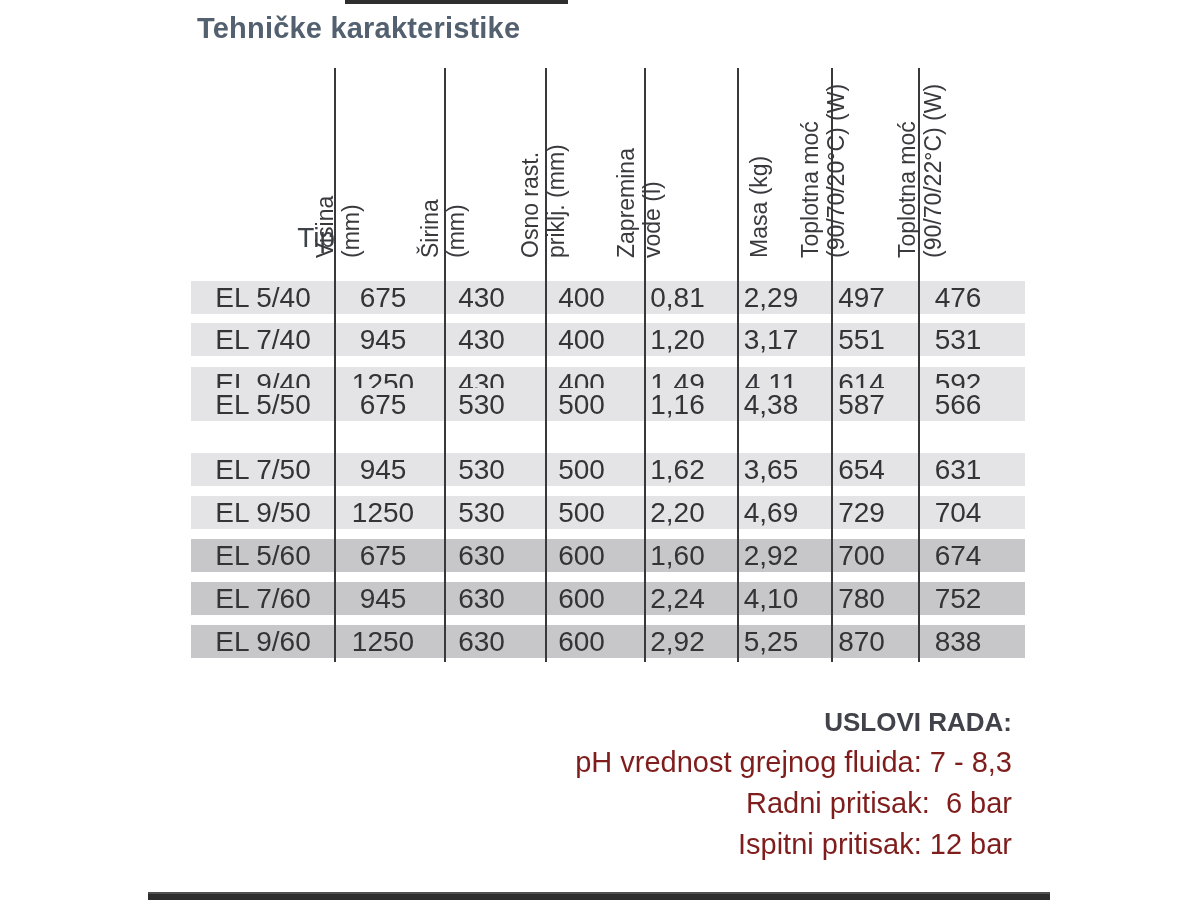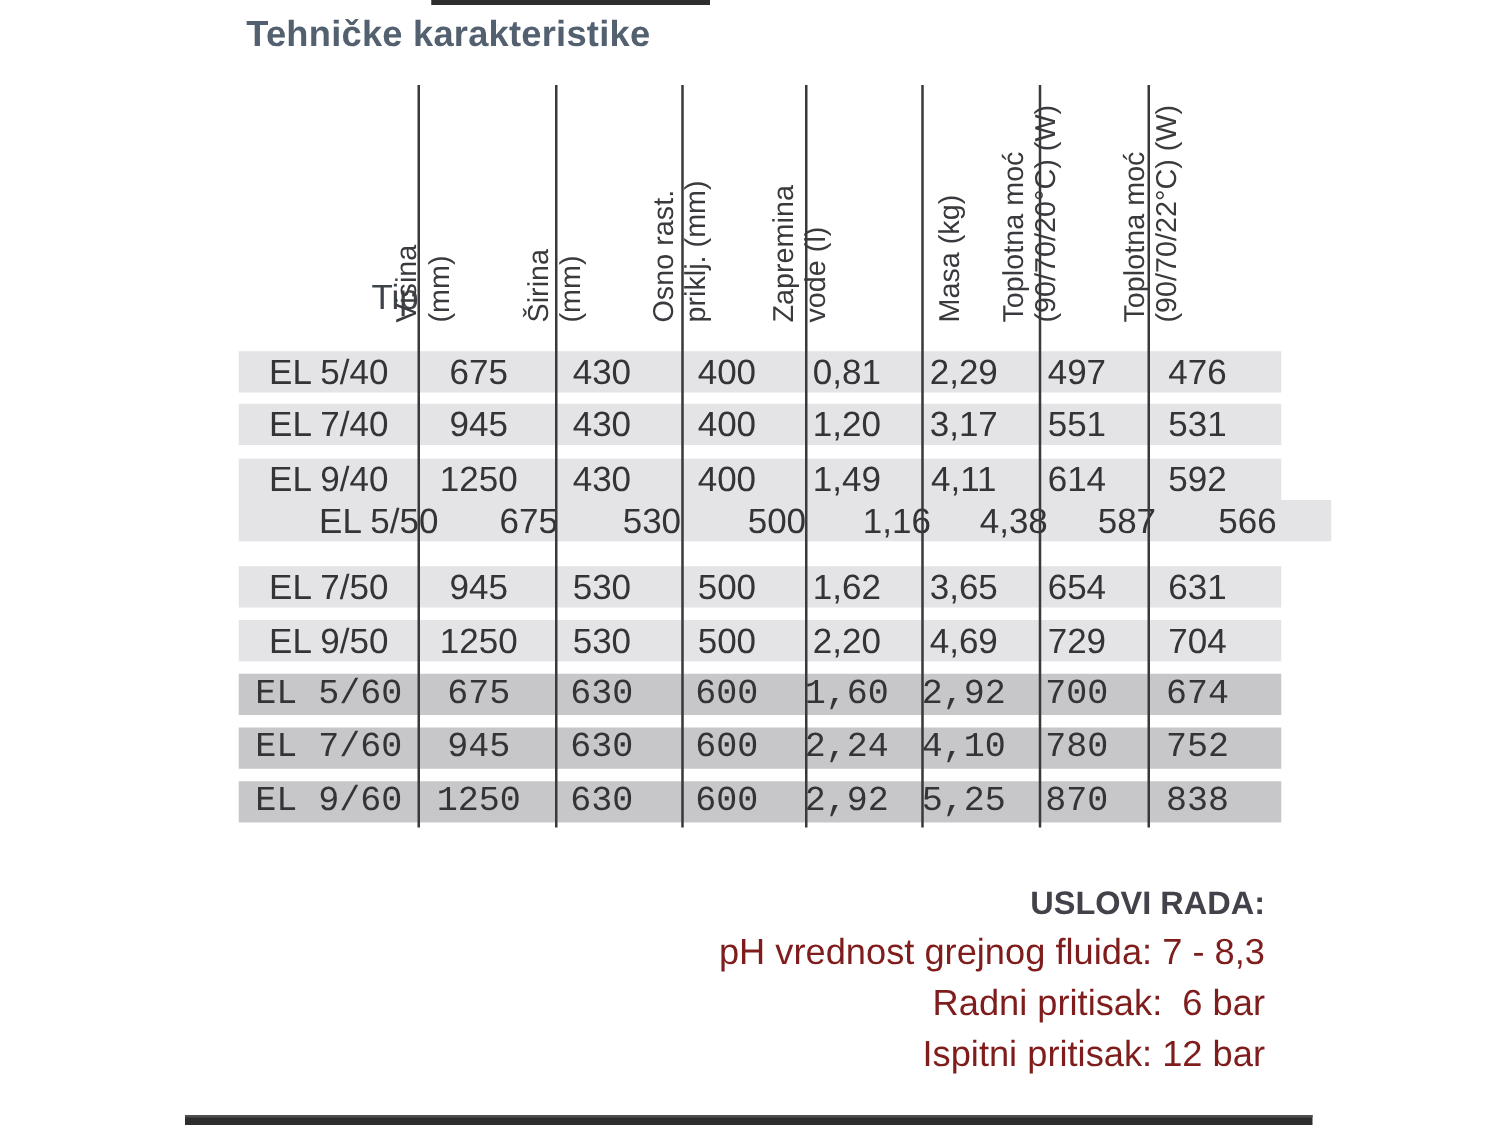--- a/index.html
+++ b/index.html
@@ -36,21 +36,21 @@
   .h3{left:665px; top:206px;}
   .h4{left:772px; top:232px;}
   .h5{left:849px; top:206px;}
   .h6{left:946px; top:206px;}
   
   .trow {
     position:absolute; left:191px; width:834px; height:33px;
     display:flex; z-index:1;
   }
   .trow.light { background:#e4e4e6; }
-  .trow.dark  { background:#c7c7c9;font-family:Liberation Mono, monospace; }
+  .trow.dark  { background:#c7c7c9; }
   .tcell {
     height:33px; line-height:33px; text-align:center;
     font-size:28px; color:#333338;
   }
   .c0{width:144px}.c1{width:96px}.c2{width:101px}.c3{width:99px}
   .c4{width:93px}.c5{width:94px}.c6{width:87px}.c7{width:106px}
   
   .conditions {
     position:absolute; right:188px; top:702px; text-align:right;
   }
@@ -136,21 +136,21 @@
       <div class="trow light" style="top: 367px;">
         <div class="tcell c0">EL 9/40</div>
         <div class="tcell c1">1250</div>
         <div class="tcell c2">430</div>
         <div class="tcell c3">400</div>
         <div class="tcell c4">1,49</div>
         <div class="tcell c5">4,11</div>
         <div class="tcell c6">614</div>
         <div class="tcell c7">592</div>
       </div>
-      <div class="trow light" style="top: 400px; padding-left: 40px;">
+      <div class="trow light" style="top: 388px;">
         <div class="tcell c0">EL 5/50</div>
         <div class="tcell c1">675</div>
         <div class="tcell c2">530</div>
         <div class="tcell c3">500</div>
         <div class="tcell c4">1,16</div>
         <div class="tcell c5">4,38</div>
         <div class="tcell c6">587</div>
         <div class="tcell c7">566</div>
       </div>
       <div class="trow light" style="top: 453px;">

